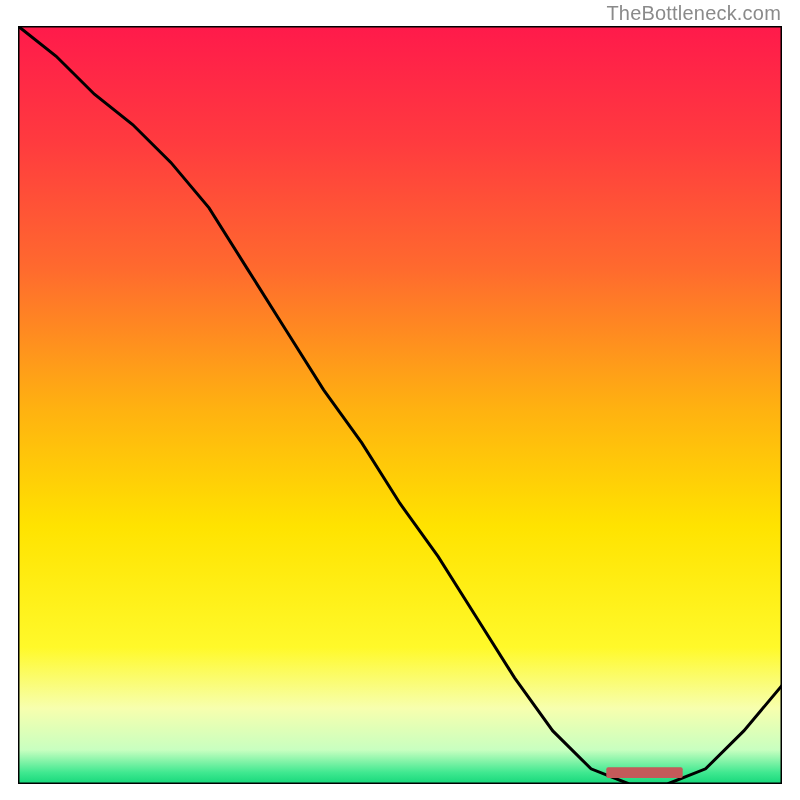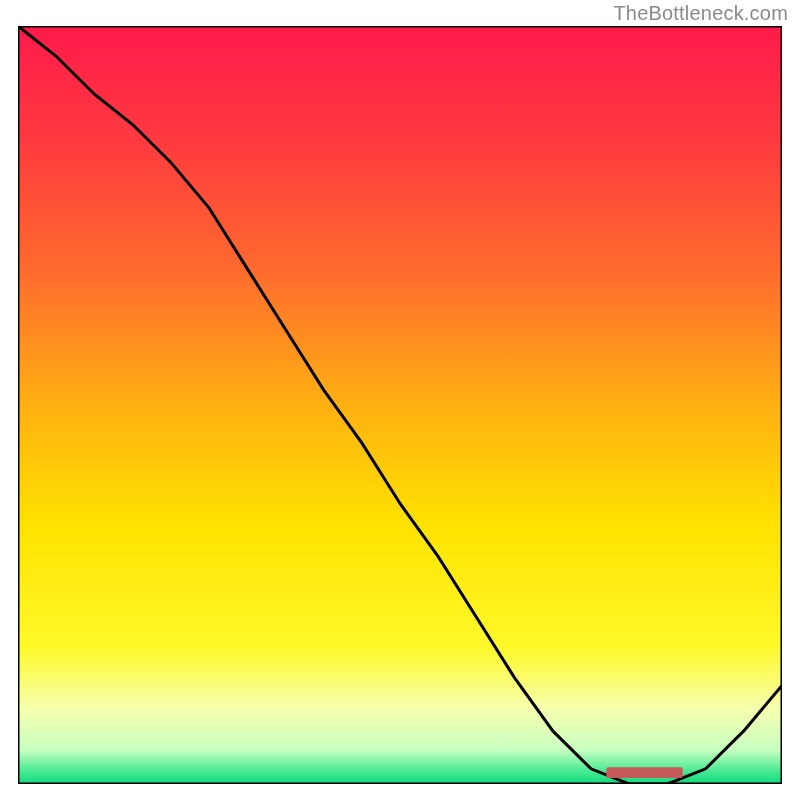--- a/index.html
+++ b/index.html
@@ -1,21 +1,21 @@
 <!DOCTYPE html>
 <html><head>
 <meta charset="utf-8">
 <style>
   * { margin: 0; padding: 0; box-sizing: border-box; }
   html, body { width: 800px; height: 800px; overflow: hidden; background: #fff; }
   .wrap { position: relative; width: 800px; height: 800px; }
   .attribution {
     position: absolute;
     top: 2px;
-    right: 12px;
+    right: 19px;
     font-family: Arial, Helvetica, sans-serif;
     font-size: 20px;
     color: #8a8a8a;
     letter-spacing: 0.2px;
   }
   .plot {
     position: absolute;
     left: 18px;
     top: 26px;
     width: 764px;

